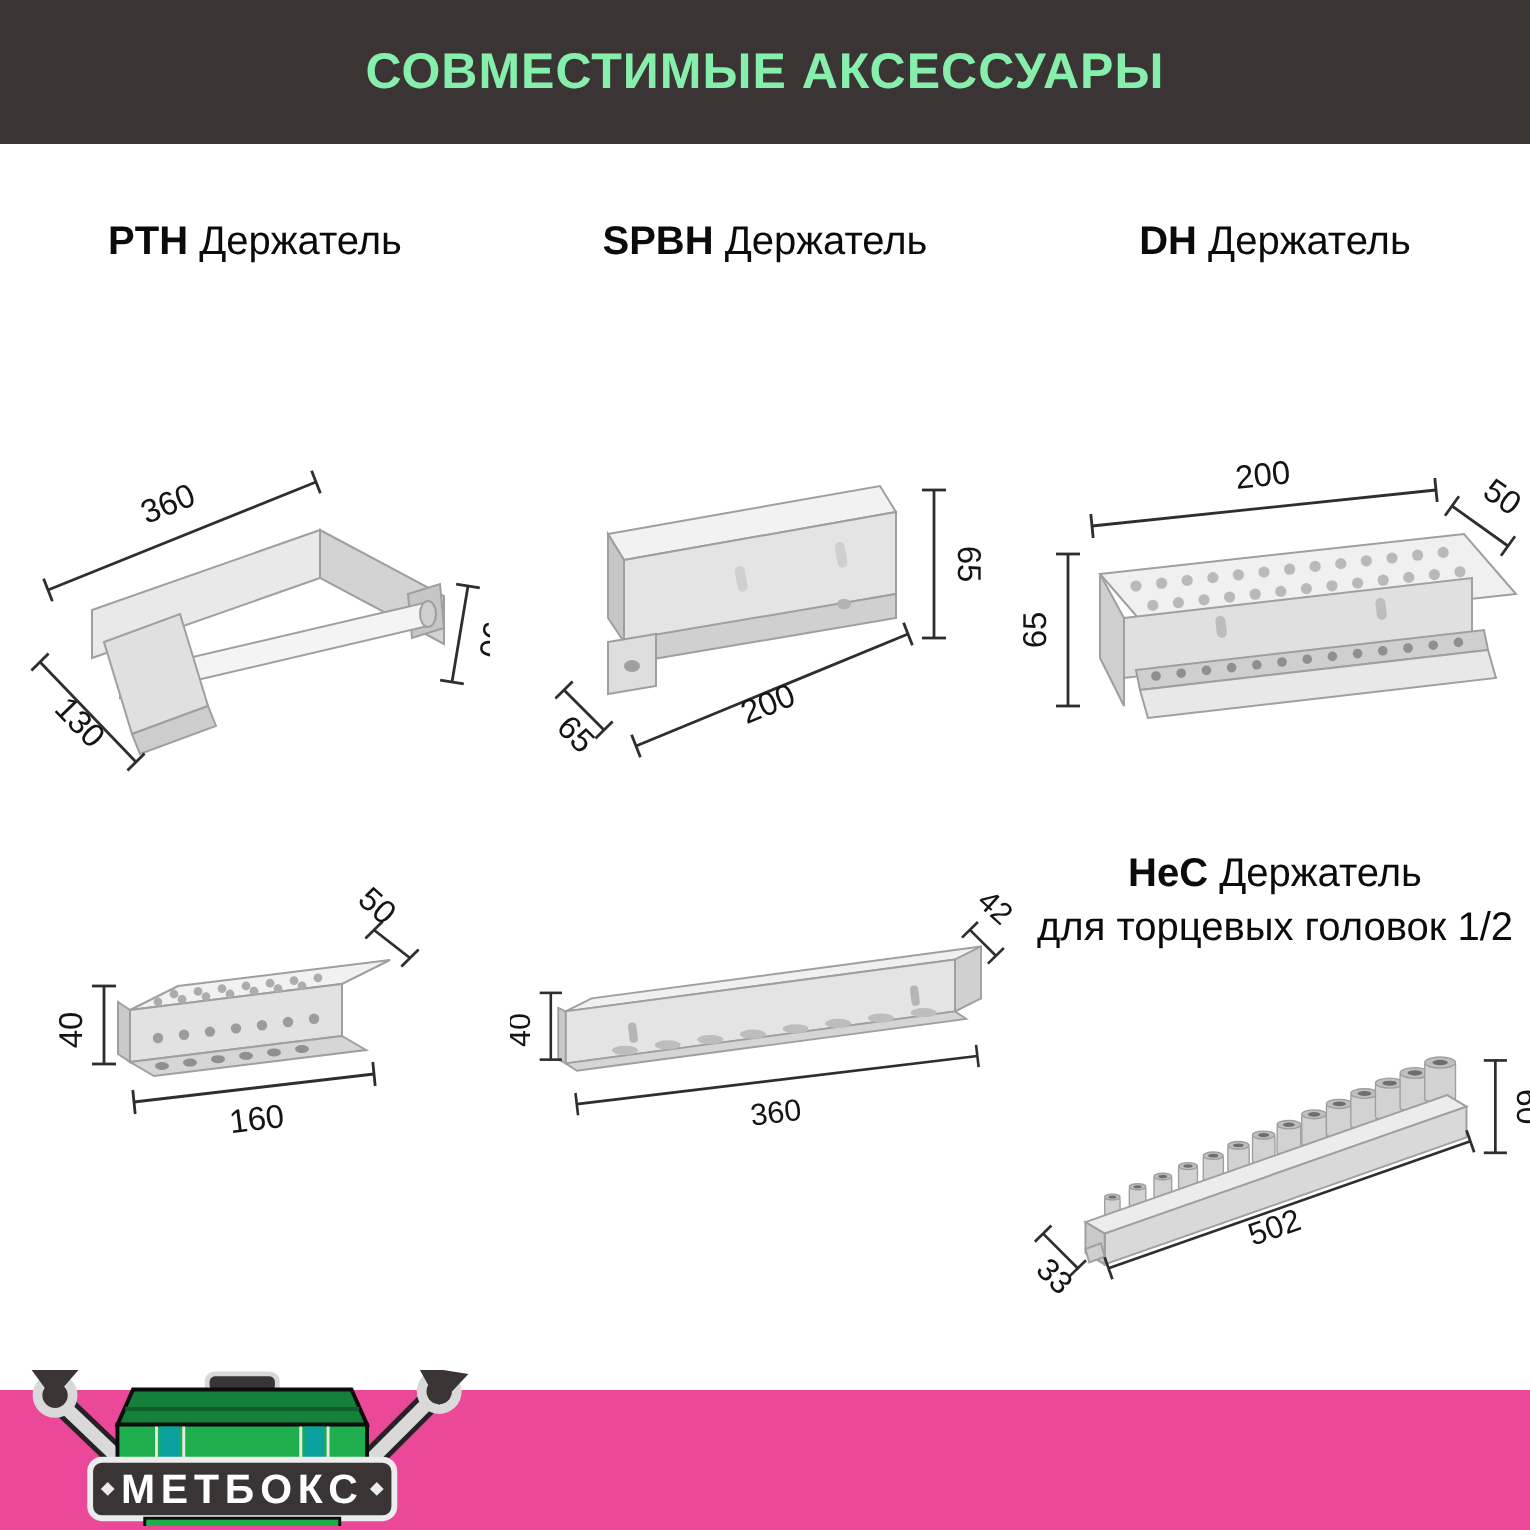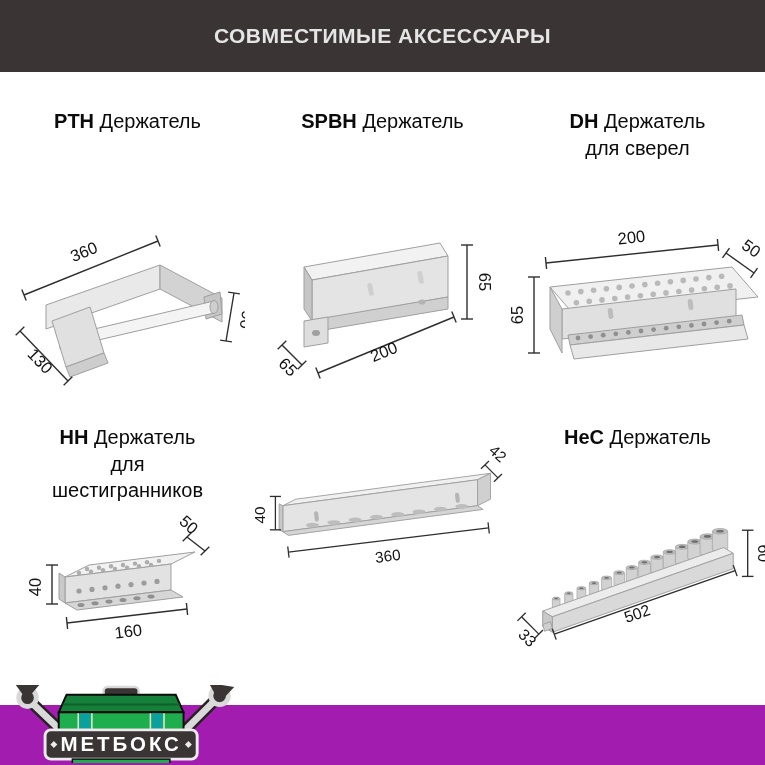--- a/index.html
+++ b/index.html
@@ -7,21 +7,21 @@
   .page {
     position:relative; width:765px; height:765px; overflow:hidden;
     background:#ffffff; font-family:"Liberation Sans", sans-serif;
   }
   
   .header {
     position:absolute; top:0; left:0; width:765px; height:72px;
     background:#3a3435; display:flex; align-items:center; justify-content:center;
   }
   .header-title {
-    color:#e5e5e5; font-weight:bold; font-size:21px; letter-spacing:0.5px;
+    color:#86efac; font-weight:bold; font-size:25px; letter-spacing:0.5px;
   }
   
   .cards { position:absolute; left:0; width:765px; display:grid; grid-template-columns:255px 255px 255px; }
   .row1 { top:108px; }
   .row2 { top:424px; }
   .card { display:flex; flex-direction:column; }
   .title {
     text-align:center; font-size:20px; line-height:1.33; color:#0b0b0b;
     padding:0 6px;
   }
@@ -33,21 +33,21 @@
   .row1 .figure { height:196px; width:255px; }
   .row2 .figure { height:156px; width:255px; }
   svg { display:block; }
   svg text.dim {
     font-family:"Liberation Sans", sans-serif; font-size:16.5px; fill:#141414;
   }
   .dimline { stroke:#2e2e2e; stroke-width:1.4; fill:none; }
   .edge { stroke:#9f9f9f; stroke-width:1; }
   
   .footer {
-    position:absolute; bottom:0; left:0; width:765px; height:60px; background:#a21caf;text-align:right;
+    position:absolute; bottom:0; left:0; width:765px; height:70px; background:#ec4899;text-align:right;
   }
   .logo { position:absolute; left:12px; bottom:2px; }
   .logo-text {
     font-family:"Liberation Sans", sans-serif; font-weight:bold; font-size:21px;
     fill:#ffffff; letter-spacing:3px;
   }
 </style>
 </head>
 <body>
 
@@ -126,21 +126,20 @@
           <text class="dim" text-anchor="middle" transform="translate(116,154) rotate(-22)">200</text>
           <text class="dim" text-anchor="middle" transform="translate(14,168) rotate(45)">65</text>
         </svg>
       </div>
     </div>
 
     <div class="card">
       <div class="title">
         <span class="code">DH</span>
         <span>Держатель</span>
-        <span class="name-bottom">для сверел</span>
       </div>
       <div class="figure">
         <svg width="255" height="170" viewBox="0 0 255 170">
           <defs>
             <circle id="dh-hole" cx="0" cy="0" r="2.8" fill="#b9b9b9"></circle>
             <circle id="dh-hole2" cx="0" cy="0" r="2.4" fill="#8f8f8f"></circle>
           </defs>
           <g>
             <polygon points="40,74 222,54 248,84 66,104" fill="#f0f0f0" class="edge"></polygon>
             <polygon points="52,96 226,76 226,106 52,126" fill="#e0e0e0" class="edge"></polygon>
@@ -208,26 +207,20 @@
           <text class="dim" text-anchor="middle" transform="translate(238,40) rotate(35)">50</text>
           <text class="dim" text-anchor="middle" transform="translate(13,102) rotate(-90)">65</text>
         </svg>
       </div>
     </div>
   </div>
 
   <div class="cards row2">
 
     <div class="card">
-      <div class="title">
-        <span class="code">HH</span>
-        <span>Держатель</span>
-        <span class="name-bottom">для
-шестигранников</span>
-      </div>
       <div class="figure">
         <svg width="205" height="135" viewBox="0 0 205 135">
           <defs>
             <circle id="hh-a" cx="0" cy="0" r="2.2" fill="#adadad"></circle>
             <circle id="hh-b" cx="0" cy="0" r="2.6" fill="#9c9c9c"></circle>
             <ellipse id="hh-c" cx="0" cy="0" rx="3.5" ry="2" fill="#909090"></ellipse>
           </defs>
           <g>
             <polygon points="40,70 146,57 170,45 64,58" fill="#f1f1f1" class="edge"></polygon>
             <polygon points="40,70 146,57 146,83 40,96" fill="#e2e2e2" class="edge"></polygon>
@@ -325,20 +318,21 @@
           <text class="dim" text-anchor="middle" transform="translate(258,22) rotate(42)">42</text>
           <text class="dim" text-anchor="middle" transform="translate(144,134) rotate(-7)">360</text>
         </svg>
       </div>
     </div>
 
     <div class="card">
       <div class="title">
         <span class="code">HeC</span>
         <span>Держатель</span>
+        <span class="name-bottom">для торцевых головок 1/2</span>
       </div>
       <div class="figure">
         <svg width="255" height="150" viewBox="0 0 265 155">
           <g>
             <g stroke="#9e9e9e" stroke-width="0.7">
               <g>
                   <rect x="44" y="103" width="8" height="10" rx="1.5" fill="#d2d2d2"></rect>
                   <ellipse cx="48" cy="103" rx="4" ry="1.5" fill="#bfbfbf"></ellipse>
                   <ellipse cx="48" cy="103" rx="2" ry="0.8" fill="#6e6e6e" stroke="none"></ellipse>
                 </g>

